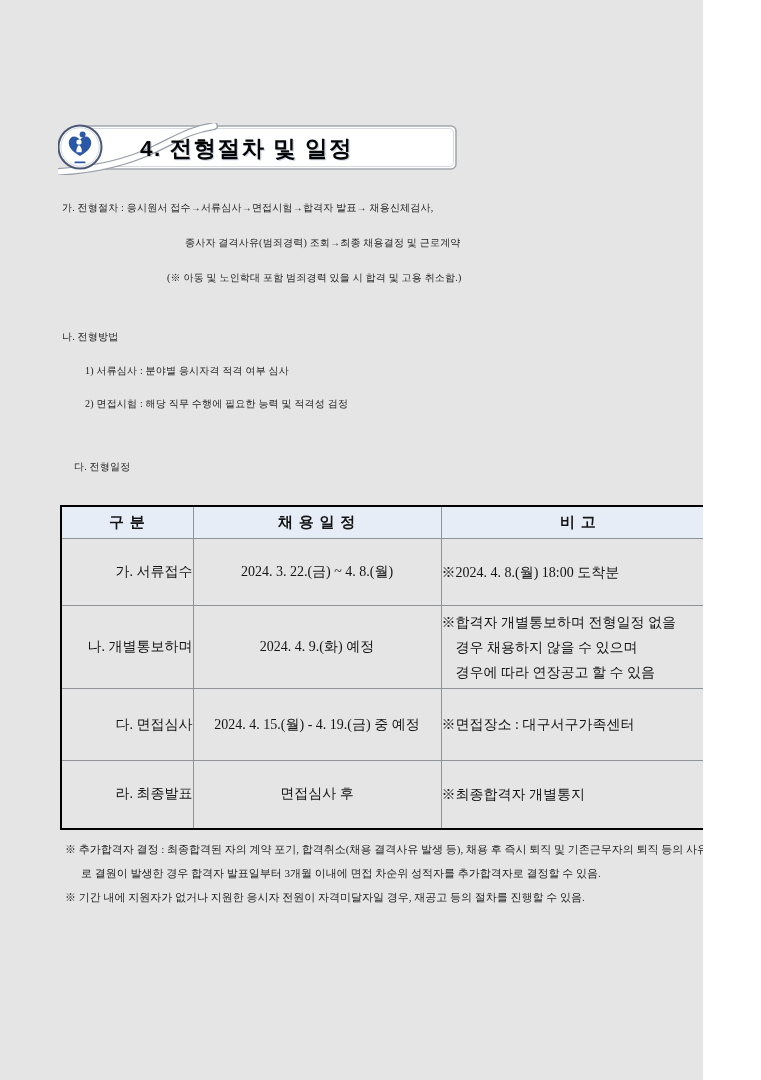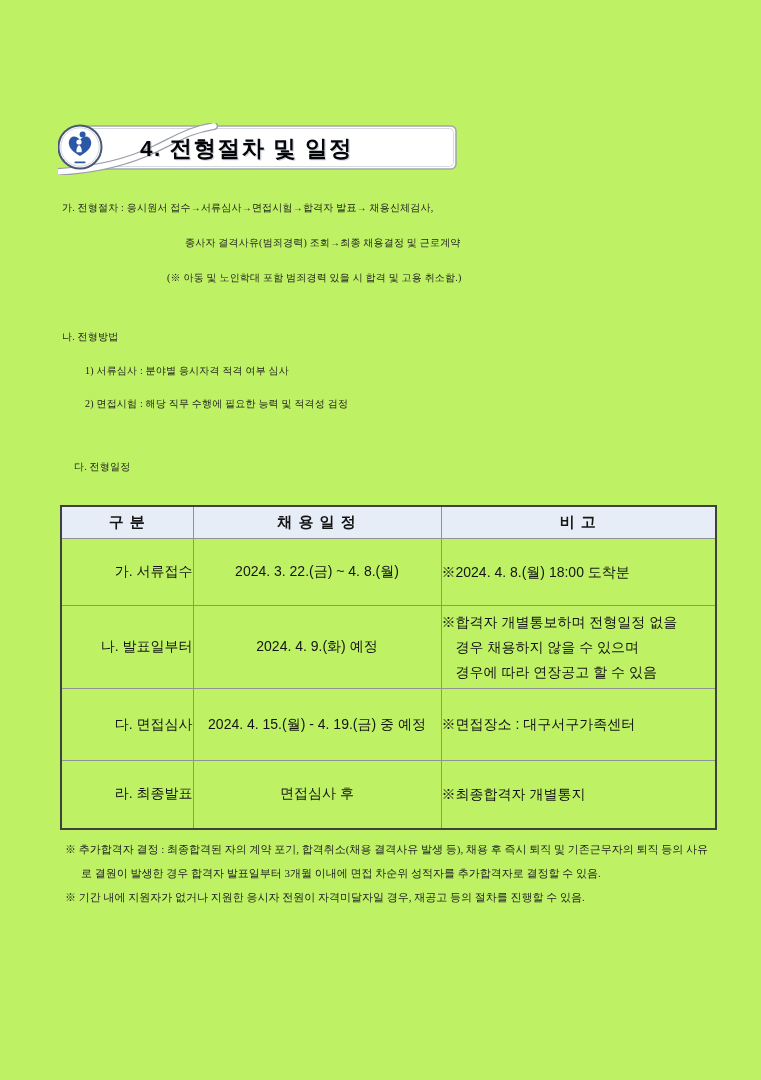--- a/index.html
+++ b/index.html
@@ -1,17 +1,17 @@
 <!DOCTYPE html>
 <html><head>
 <meta charset="utf-8">
 <style>
   html,body{margin:0;padding:0;background:#ffffff;}
   body{width:761px;height:1080px;font-family:"Liberation Serif","DejaVu Serif",serif;color:#1c1c1c;}
-  .page{position:relative;width:761px;height:1080px;background:#bef264;overflow:hidden;}
+  .page{position:relative;width:703px;height:1080px;background:#e5e5e5;overflow:hidden;}
 
   
   .hdr{position:absolute;left:58px;top:123px;width:404px;height:52px;}
   .hdr svg{position:absolute;left:0;top:0;}
   .hdr-title{
     position:absolute;left:82px;top:10px;
     font-family:"Liberation Sans","DejaVu Sans",sans-serif;
     font-weight:800;font-size:22.5px;letter-spacing:1.5px;color:#050505;
     text-shadow:1.2px 1.2px 0 rgba(96,116,168,0.32);
     white-space:nowrap;
@@ -24,22 +24,22 @@
   .p-ga-3{left:167px;top:271px;}
   .p-na-t{left:62px;top:330px;}
   .p-na-1{left:85px;top:364px;}
   .p-na-2{left:85px;top:397px;}
   .p-da-t{left:74px;top:460px;}
 
   
   .sched-wrap{position:absolute;left:60px;top:505px;width:655px;}
   table.sched{
     width:655px;border-collapse:collapse;table-layout:fixed;
-    border:2px solid #404040;
-    font-family:Liberation Sans, sans-serif;
+    border:2px solid #000000;
+    font-family:Liberation Serif, serif;
     font-size:14px;color:#141414;
   }
   table.sched th,table.sched td{border:1px solid #8f9398;padding:0;vertical-align:middle;}
   table.sched th{
     height:31px;font-size:15px;font-weight:700;letter-spacing:1px;text-align:center;
   }
   td.c-cat{text-align:right;padding-left:10px;margin-left:44px;}
   td.c-sch{text-align:center;}
   td.c-note{text-align:left;padding-left:8px;line-height:25px;}
   tr.r1{height:67px;} tr.r2{height:83px;} tr.r3{height:72px;} tr.r4{height:68px;}
@@ -99,21 +99,21 @@
           <th style="background: rgb(231, 237, 246);">비 고</th>
         </tr>
       </thead>
       <tbody>
         <tr class="r1">
           <td class="c-cat">가. 서류접수</td>
           <td class="c-sch">2024. 3. 22.(금) ~ 4. 8.(월)</td>
           <td class="c-note">※2024. 4. 8.(월) 18:00 도착분</td>
         </tr>
         <tr class="r2">
-          <td class="c-cat">나. 발표일부터</td>
+          <td class="c-cat">나. 개별통보하며</td>
           <td class="c-sch">2024. 4. 9.(화) 예정</td>
           <td class="c-note">
             <div>※합격자 개별통보하며 전형일정 없을</div>
             <div class="ind">경우 채용하지 않을 수 있으며</div>
             <div class="ind">경우에 따라 연장공고 할 수 있음</div>
           </td>
         </tr>
         <tr class="r3">
           <td class="c-cat">다. 면접심사</td>
           <td class="c-sch">2024. 4. 15.(월) - 4. 19.(금) 중 예정</td>

